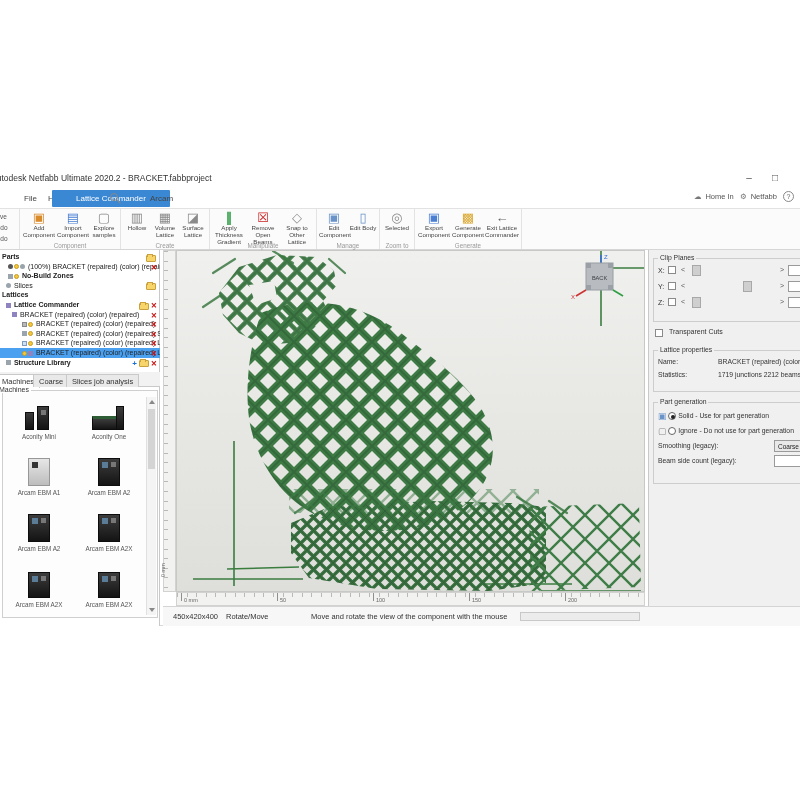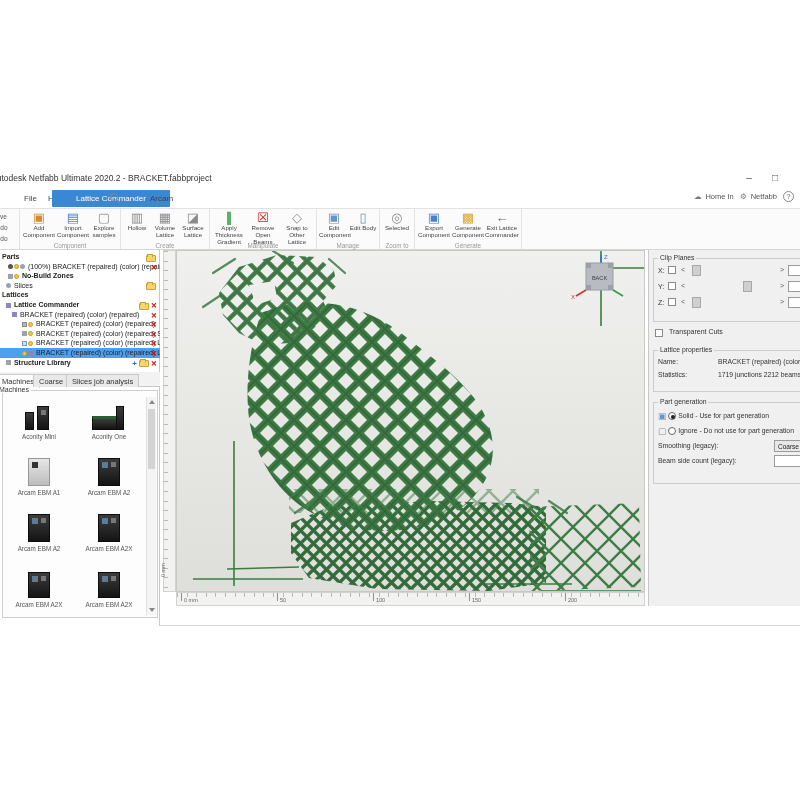--- a/index.html
+++ b/index.html
@@ -493,14 +493,20 @@
         <span>Smoothing (legacy):</span>
         <span class="selbox">Coarse</span>
       </div>
       <div class="pg-row">
         <span>Beam side count (legacy):</span>
         <span class="inpbox"></span>
       </div>
     </div>
   </div>
 
+  <div class="statusbar">
+    <span class="sb-dim">450x420x400</span>
+    <span class="sb-mode">Rotate/Move</span>
+    <span class="sb-hint">Move and rotate the view of the component with the mouse</span>
+    <span class="sb-prog"></span>
+  </div>
 
 </div>
 
 </body></html>

